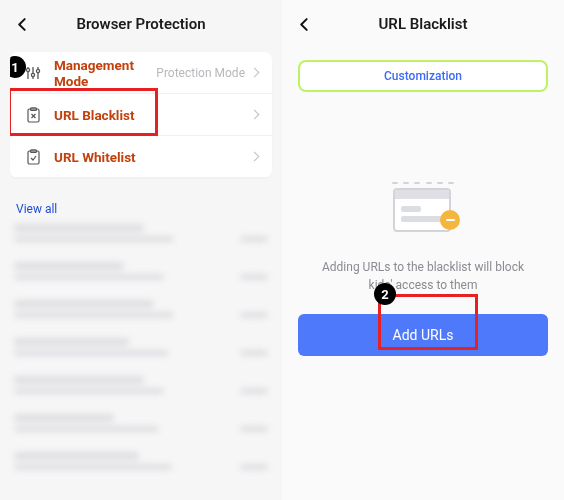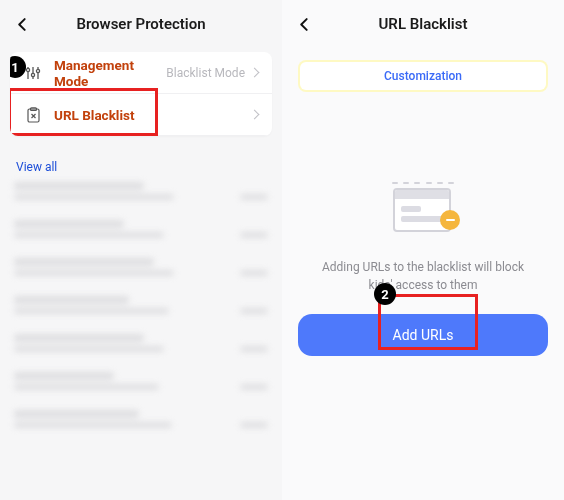--- a/index.html
+++ b/index.html
@@ -31,38 +31,38 @@
   .sechdr { display: flex; align-items: center; justify-content: space-between; padding: 14px 16px 8px; }
   .sechdr .sh-title { font-size: 12px; color: #8a8a8e; }
   .sechdr .viewall { font-size: 12px; color: #1d4ed8; }
 
   .blurlist { padding: 0 14px 10px; display: flex; flex-direction: column; gap: 20px; filter: blur(3px); opacity: 0.7; }
   .blurrow { display: flex; justify-content: space-between; align-items: flex-end; }
   .blurrow .bmain { display: flex; flex-direction: column; gap: 4px; }
   .bar { background: #d5d5d8; border-radius: 3px; height: 8px; }
 
   
-  .tabs { margin: 12px 16px 0; background: #fef9c3; border-radius: 8px; height: 32px; display: flex; padding: 2px; }
+  .tabs { margin: 12px 16px 0; background: #bef264; border-radius: 8px; height: 32px; display: flex; padding: 2px; }
   .tab { flex: 1; display: flex; align-items: center; justify-content: center; font-size: 12px; border-radius: 6px; color: #7f7f87; }
   .tab.active { background: #fff; color: #3a6af7; font-weight: 500; }
 
   .empty { display: flex; flex-direction: column; align-items: center; margin-top: 90px; padding: 0 24px; }
   .illus { width: 66px; height: 52px; position: relative; }
   .illus .frame { position: absolute; left: 3px; top: 6px; width: 58px; height: 44px; border: 2px solid #d3d3da; border-radius: 4px; background: #fff; }
   .illus .headerbar { position: absolute; top: 0; left: 0; right: 0; height: 9px; background: #dfdfe5; border-top-left-radius: 2px; border-top-right-radius: 2px; }
   .illus .l1 { position: absolute; left: 6px; top: 16px; width: 20px; height: 6px; background: #dcdce3; border-radius: 2px; }
   .illus .l2 { position: absolute; left: 6px; top: 26px; width: 44px; height: 6px; background: #dcdce3; border-radius: 2px; }
   .illus .dot { position: absolute; right: -4px; bottom: 4px; width: 20px; height: 20px; border-radius: 50%; background: #f5b63d; display:flex; align-items:center; justify-content:center; }
   .illus .dot::after { content:""; width: 9px; height: 2px; background:#fff; border-radius:1px; }
   .illus .dashes { position:absolute; top:0; left:0; right:0; display:flex; justify-content:space-between; padding:0 2px;}
   .illus .dashes span{ width:6px; height:2px; background:#d3d3da; border-radius:1px;}
 
   .emptytxt { margin-top: 24px; font-size: 12px; color: #8b8b91; text-align: center; line-height: 1.5; padding: 0 6px; }
 
-  .cta { margin: 20px 16px 0; height: 42px; background: #4e79fb; color: #fff; border: none; border-radius: 14px; font-size: 14px; display: flex; align-items: center; justify-content: center; width: calc(100% - 32px); }
+  .cta { margin: 20px 16px 0; height: 42px; background: #4e79fb; color: #fff; border: none; border-radius: 6px; font-size: 14px; display: flex; align-items: center; justify-content: center; width: calc(100% - 32px); }
 </style>
 </head>
 <body>
 
 <div class="wrap">
 
   <div class="screen left">
     <div class="hdr">
       <div class="back">
         <svg width="13" height="13" viewBox="0 0 12 12">
@@ -80,36 +80,47 @@
           <svg width="16" height="16" viewBox="0 0 16 16" fill="none" stroke="#565656" stroke-width="1.3">
             <line x1="3" y1="2" x2="3" y2="14"></line>
               <circle cx="3" cy="5" r="1.6" fill="#fff"></circle>
             <line x1="8" y1="2" x2="8" y2="14"></line>
               <circle cx="8" cy="10" r="1.6" fill="#fff"></circle>
             <line x1="13" y1="2" x2="13" y2="14"></line>
               <circle cx="13" cy="6" r="1.6" fill="#fff"></circle>
           </svg>
         </div>
         <div class="lbl">Management Mode</div>
-        <div class="val">Blacklist Mode</div>
+        <div class="val">Protection Mode</div>
         <div class="chev"></div>
       </div>
 
       <div class="row">
         <div class="ic">
           <svg width="15" height="16" viewBox="0 0 15 16" fill="none" stroke="#565656" stroke-width="1.2">
             <rect x="2" y="2" width="11" height="13" rx="1.5"></rect>
             <rect x="4.5" y="0.8" width="6" height="2.6" rx="1"></rect>
             <path d="M5.5 7 L9.5 11 M9.5 7 L5.5 11"></path>
           </svg>
         </div>
         <div class="lbl">URL Blacklist</div>
         <div class="chev"></div>
       </div>
 
+      <div class="row">
+        <div class="ic">
+          <svg width="15" height="16" viewBox="0 0 15 16" fill="none" stroke="#565656" stroke-width="1.2">
+            <rect x="2" y="2" width="11" height="13" rx="1.5"></rect>
+            <rect x="4.5" y="0.8" width="6" height="2.6" rx="1"></rect>
+            <path d="M5 9 L7 11 L10 7"></path>
+          </svg>
+        </div>
+        <div class="lbl">URL Whitelist</div>
+        <div class="chev"></div>
+      </div>
 
       <div class="highlight" style="left:-2px; top:36px; width:150px; height:48px;"></div>
     </div>
 
     <div class="sechdr">
       <div class="viewall">View all</div>
     </div>
 
     <div class="blurlist">
       <div class="blurrow">

